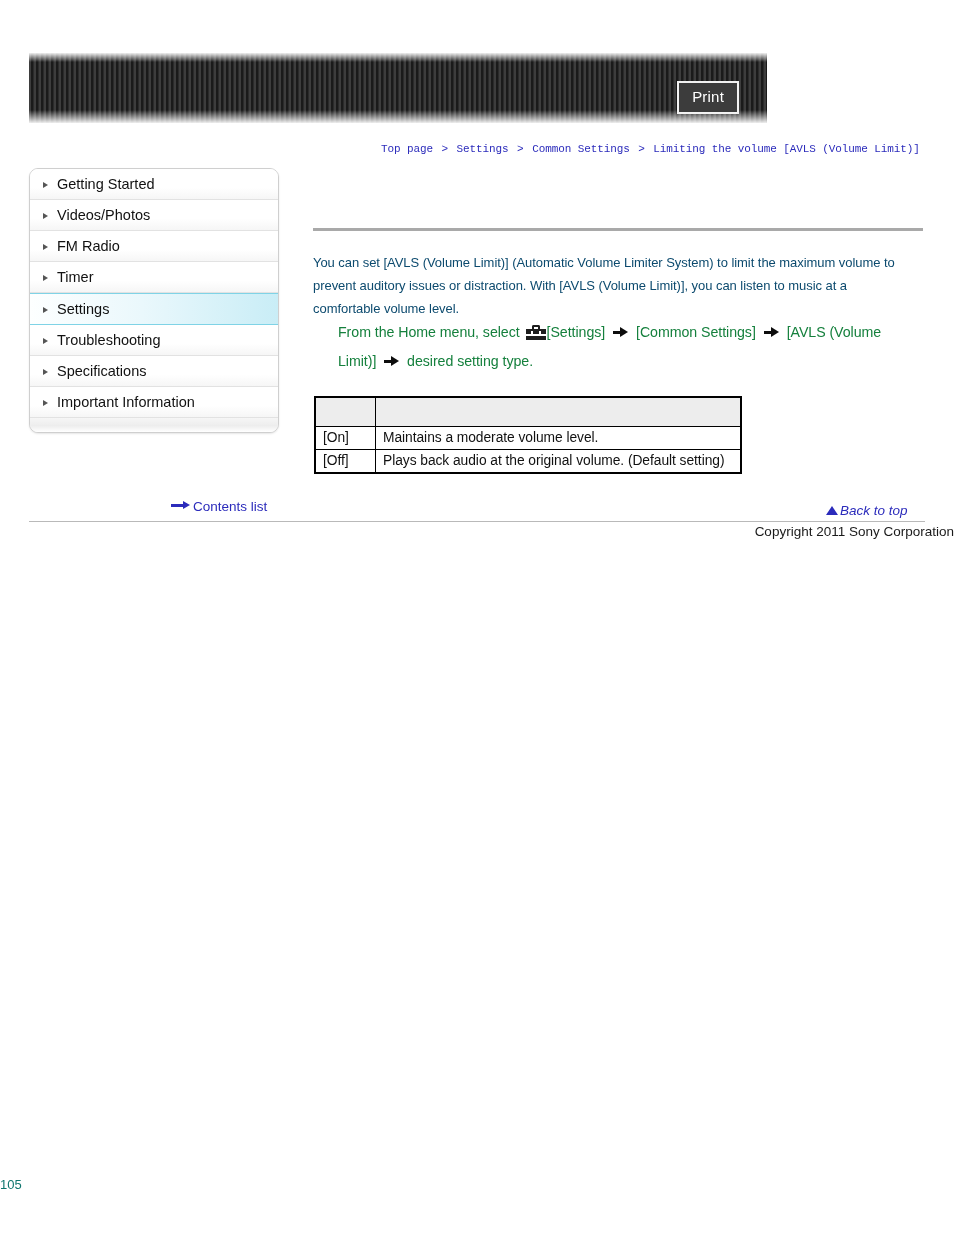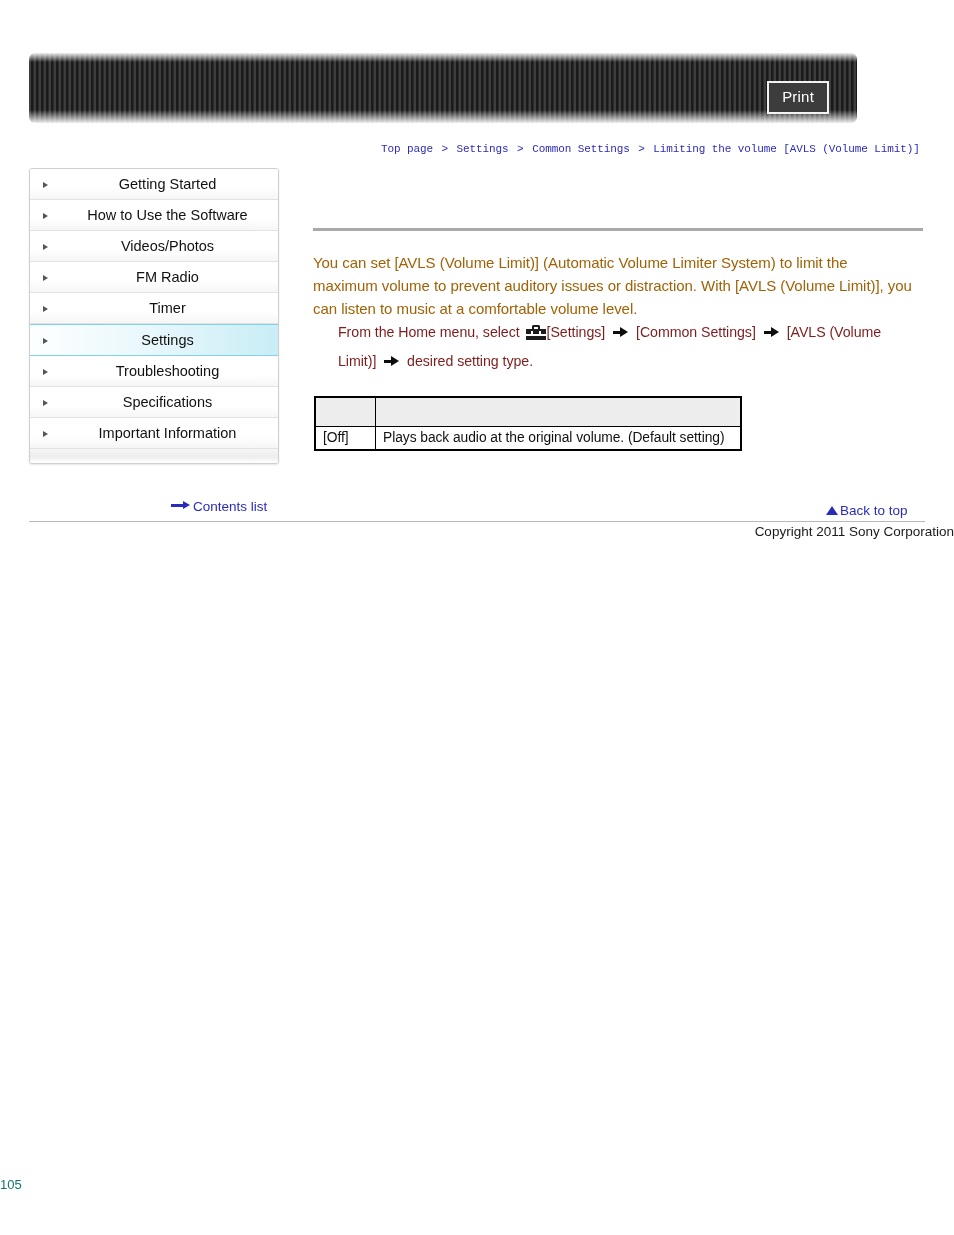--- a/index.html
+++ b/index.html
@@ -14,33 +14,32 @@
     font-family: "Liberation Sans", sans-serif;
     color: #000000;
     -webkit-font-smoothing: antialiased;
   }
 
   
   .header-banner {
     position: absolute;
     left: 29px;
     top: 53px;
-    width: 828px;
+    width: 738px;
     height: 70px;
     background:
       linear-gradient(to bottom,
         rgba(255,255,255,0.92) 0px,
         rgba(255,255,255,0.0) 9px,
         rgba(255,255,255,0.0) 57px,
         rgba(255,255,255,0.92) 70px),
       repeating-linear-gradient(to right,
         #3d3d3d 0px, #3d3d3d 2px,
         #1a1a1a 2px, #1a1a1a 4px,
         #2b2b2b 4px, #2b2b2b 5px);
-    border-radius: 6px;
   }
   .print-button {
     position: absolute;
     right: 28px;
     top: 28px;
     border: 2px solid #f2f2f2;
     background: #3c3c3c;
     color: #ffffff;
     font-size: 15px;
     line-height: 15px;
@@ -65,24 +64,23 @@
   .breadcrumb .sep { color: #2b2bbb; padding: 0 2px; }
 
   
   .sidebar {
     position: absolute;
     left: 29px;
     top: 168px;
     width: 248px;
     background: #ffffff;
     border: 1px solid #cfcfcf;
-    border-radius: 3px;
+    border-radius: 9px;
     box-shadow: 0 1px 2px rgba(0,0,0,0.10);
     overflow: hidden;
-    text-align: center;
   }
   .side-item {
     position: relative;
     height: 31px;
     line-height: 31px;
     padding-left: 27px;
     font-size: 14.5px;
     color: #111111;
     border-bottom: 1px solid #e2e2e2;
     background: linear-gradient(to bottom, #ffffff 0%, #ffffff 62%, #f6f6f6 100%);
@@ -118,33 +116,33 @@
     top: 228px;
     width: 610px;
     height: 3px;
     background: #a9a9a9;
   }
   .body-para {
     position: absolute;
     left: 313px;
     top: 251px;
     width: 600px;
-    font-size: 15px;
+    font-size: 13px;
     line-height: 23px;
-    color: #a16207;
+    color: #0c4a6e;
     letter-spacing: -0.05px;
   }
   .instruction {
     position: absolute;
     left: 338px;
     top: 318px;
     width: 578px;
     font-size: 14.2px;
     line-height: 29px;
-    color: #7f1d1d;
+    color: #15803d;
     letter-spacing: -0.05px;
   }
   .toolbox-icon {
     display: inline-block;
     position: relative;
     width: 20px;
     height: 15px;
     vertical-align: -3px;
     margin: 0 1px 0 2px;
   }
@@ -233,20 +231,21 @@
     color: #2b2bbb;
     white-space: nowrap;
   }
   .back-top-link {
     position: absolute;
     left: 826px;
     top: 503px;
     font-size: 13.5px;
     color: #2b2bbb;
     white-space: nowrap;
+    font-style: italic;
   }
   .long-arrow {
     display: inline-block;
     position: relative;
     width: 19px;
     height: 9px;
     vertical-align: 1px;
     margin-right: 3px;
   }
   .long-arrow .shaft {
@@ -312,24 +311,20 @@
   <span class="sep">&gt;</span>
   <span class="crumb">Common Settings</span>
   <span class="sep">&gt;</span>
   <span class="crumb">Limiting the volume [AVLS (Volume Limit)]</span>
 </div>
 
 <div class="sidebar">
   <div class="side-item">
     <span class="tri"></span>
     <span>Getting Started</span>
-  </div>
-  <div class="side-item">
-    <span class="tri"></span>
-    <span>How to Use the Software</span>
   </div>
   <div class="side-item">
     <span class="tri"></span>
     <span>Videos/Photos</span>
   </div>
   <div class="side-item">
     <span class="tri"></span>
     <span>FM Radio</span>
   </div>
   <div class="side-item">
@@ -378,20 +373,24 @@
     <span>desired setting type.</span>
   </div>
 
   <table class="spec-table">
     <tbody>
       <tr class="head-row">
         <td class="col-key"></td>
         <td class="col-desc"></td>
       </tr>
       <tr>
+        <td class="col-key">[On]</td>
+        <td class="col-desc">Maintains a moderate volume level.</td>
+      </tr>
+      <tr>
         <td class="col-key">[Off]</td>
         <td class="col-desc">Plays back audio at the original volume. (Default setting)</td>
       </tr>
     </tbody>
   </table>
 
 </div>
 
 <div class="contents-link">
   <span class="long-arrow"><span class="shaft"></span><span class="head"></span></span><span>Contents list</span>

